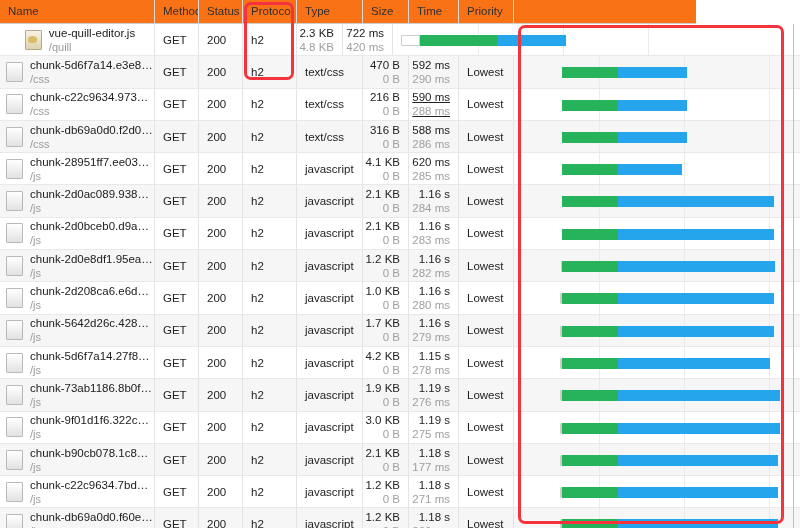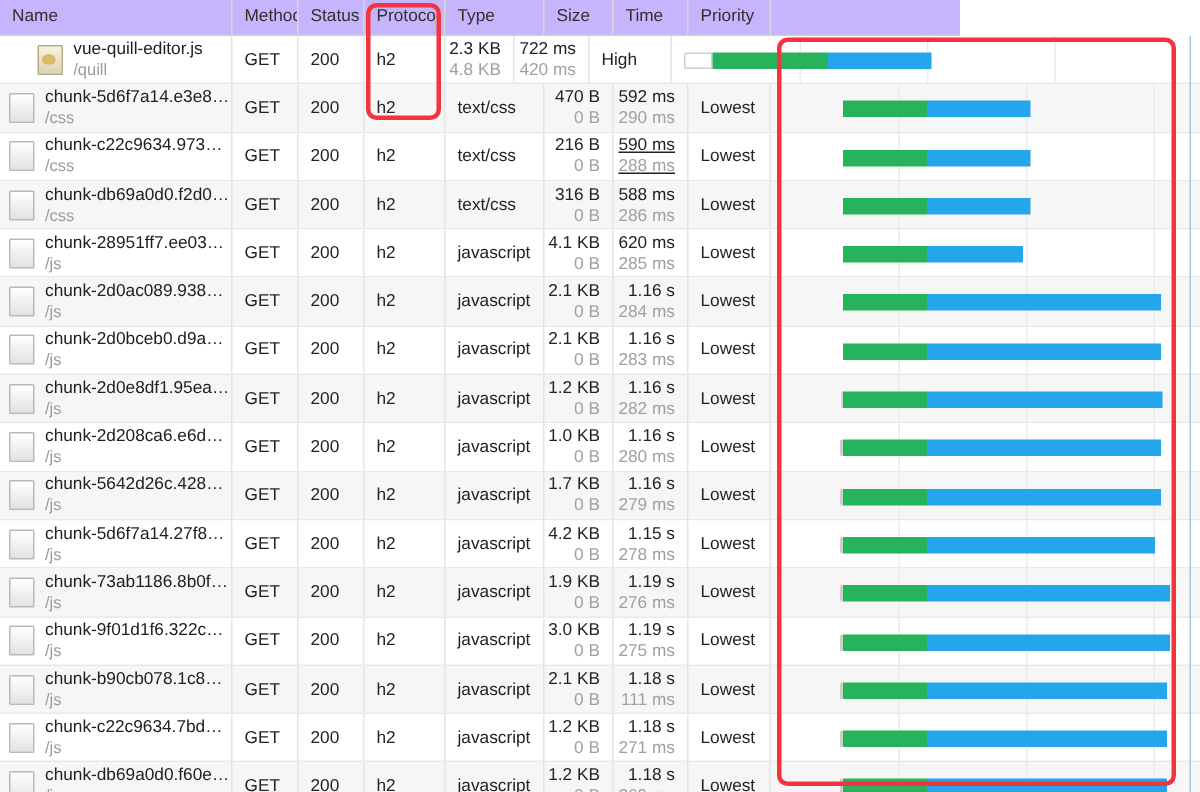--- a/index.html
+++ b/index.html
@@ -19,23 +19,23 @@
     position: relative;
     width: 800px;
     height: 528px;
     box-sizing: border-box;
   }
 
   
   .net-header {
     position: absolute;
     top: 0; left: 0;
-    width: 640px;
+    width: 696px;
     height: 24px;
-    background: #c4b5fd;
+    background: #f97316;
     border-bottom: 1px solid #cfcfcf;
     box-sizing: border-box;
     display: flex;
   }
   .hcell {
     box-sizing: border-box;
     border-right: 1px solid #d8d8d8;
     font-size: 11.5px;
     color: #303030;
     line-height: 23px;
@@ -206,21 +206,20 @@
         <div class="cell mid" style="width: 44px;">200</div>
         <div class="cell mid" style="width: 54px;">h2</div>
         <div class="cell right" style="width: 46px;">
           <span class="sz-main">2.3 KB</span>
           <span class="sz-sub">4.8 KB</span>
         </div>
         <div class="cell right" style="width: 50px;">
           <span class="tm-main">722 ms</span>
           <span class="tm-sub">420 ms</span>
         </div>
-        <div class="cell mid" style="width: 55px;">High</div>
         <div class="cell cell-wf">
           <div class="gridline" style="left: 85px;"></div>
           <div class="gridline" style="left: 170px;"></div>
           <div class="gridline" style="left: 255px;"></div>
           <div class="bar seg-pending" style="left: 8px; width: 19px;"></div>
           <div class="bar" style="left: 27px; width: 146px;">
             <div class="seg-green" style="width: 77px;"></div>
             <div class="seg-blue" style="flex: 1 1 auto;"></div>
           </div>
         </div>
@@ -614,21 +613,21 @@
         <div class="cell mid" style="width: 44px;">GET</div>
         <div class="cell mid" style="width: 44px;">200</div>
         <div class="cell mid" style="width: 54px;">h2</div>
         <div class="cell mid" style="width: 66px;">javascript</div>
         <div class="cell right" style="width: 46px;">
           <span class="sz-main">2.1 KB</span>
           <span class="sz-sub">0 B</span>
         </div>
         <div class="cell right" style="width: 50px;">
           <span class="tm-main">1.18 s</span>
-          <span class="tm-sub">111 ms</span>
+          <span class="tm-sub">177 ms</span>
         </div>
         <div class="cell mid" style="width: 55px;">Lowest</div>
         <div class="cell cell-wf">
           <div class="gridline" style="left: 85px;"></div>
           <div class="gridline" style="left: 170px;"></div>
           <div class="gridline" style="left: 255px;"></div>
           <div class="bar seg-pending" style="left: 46px; width: 2px;"></div>
           <div class="bar" style="left: 48px; width: 216px;">
             <div class="seg-green" style="width: 56px;"></div>
             <div class="seg-blue" style="flex: 1 1 auto;"></div>

